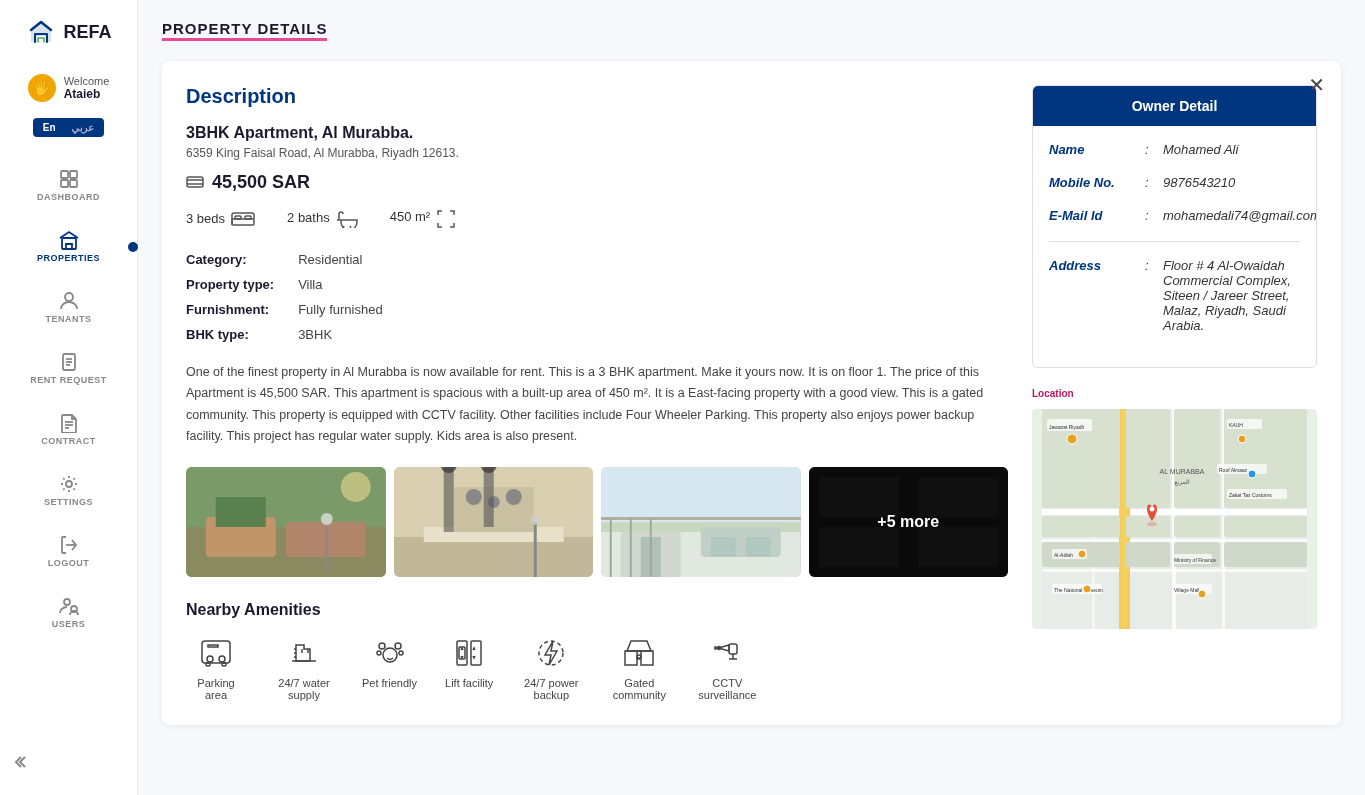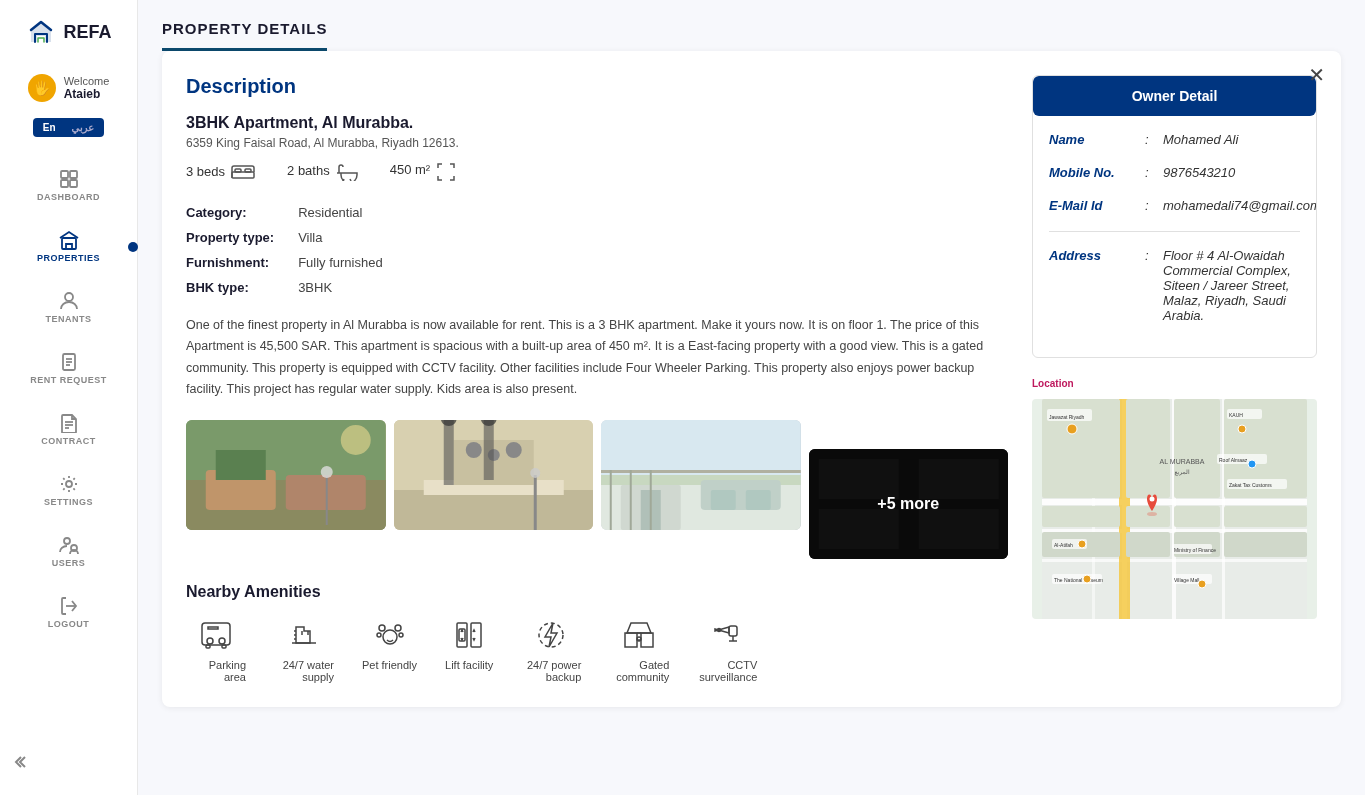--- a/index.html
+++ b/index.html
@@ -117,22 +117,22 @@
 
     
     .main-content {
       flex: 1;
       overflow-y: auto;
       padding: 20px 24px;
       background: #f7f8fc;
     }
 
     .page-header {
-      border-bottom: 3px solid #0c4a6e;
-      padding-bottom: 10px;
+      border-bottom: 3px solid #ec4899;
+      margin-bottom: 20px;
       display: inline-block;
     }
     .page-title {
       font-size: 15px;
       font-weight: 700;
       color: #1a1a2e;
       letter-spacing: 1px;
     }
 
     
@@ -228,42 +228,42 @@
       color: #fff;
       font-size: 16px;
       font-weight: 700;
       border-radius: 6px;
     }
 
     
     .img-1 { background: linear-gradient(135deg, #8aaa7a 0%, #c5c5a0 50%, #b5956a 100%); }
     .img-2 { background: linear-gradient(135deg, #c8c0a0 0%, #e8dcc0 50%, #d4c8a8 100%); }
     .img-3 { background: linear-gradient(135deg, #d0d8e0 0%, #c8d0d8 50%, #b8c0c8 100%); }
-    .img-4 { background: #222; margin-top: 29px; }
+    .img-4 { background: #222; }
 
     .nearby-section { }
     .nearby-title {
       font-size: 16px;
       font-weight: 700;
       color: #1a1a2e;
       margin-bottom: 16px;
     }
     .amenities-grid {
       display: flex;
       gap: 28px;
       flex-wrap: wrap;
     }
     .amenity-item {
       display: flex;
       flex-direction: column;
       align-items: center;
       gap: 6px;
       font-size: 11px;
       color: #444;
-      text-align: right;
+      text-align: center;
       max-width: 60px;
     }
     .amenity-icon {
       width: 36px;
       height: 36px;
       display: flex;
       align-items: center;
       justify-content: center;
       font-size: 20px;
     }
@@ -293,21 +293,20 @@
       overflow: hidden;
       margin-bottom: 20px;
     }
     .owner-detail-header {
       background: #003580;
       color: #fff;
       text-align: center;
       padding: 12px;
       font-size: 14px;
       font-weight: 600;
-      border-radius: 6px;
     }
     .owner-detail-body {
       padding: 16px;
       font-style: italic;
     }
     .owner-row {
       display: grid;
       grid-template-columns: 90px 12px 1fr;
       gap: 6px;
       margin-bottom: 18px;
@@ -422,34 +421,34 @@
     </div>
     <div class="nav-item">
       <svg viewBox="0 0 20 20" fill="none" stroke="currentColor" stroke-width="1.8">
         <circle cx="10" cy="10" r="3"></circle>
         <path d="M10 2v2M10 16v2M2 10h2M16 10h2M4.2 4.2l1.4 1.4M14.4 14.4l1.4 1.4M4.2 15.8l1.4-1.4M14.4 5.6l1.4-1.4"></path>
       </svg>
       <span class="nav-label">SETTINGS</span>
     </div>
     <div class="nav-item">
       <svg viewBox="0 0 20 20" fill="none" stroke="currentColor" stroke-width="1.8">
+        <path d="M13 15l4-5-4-5"></path>
+        <line x1="17" y1="10" x2="7" y2="10"></line>
+        <path d="M7 2H4a1 1 0 00-1 1v14a1 1 0 001 1h3"></path>
+      </svg>
+      <span class="nav-label">LOGOUT</span>
+    </div>
+    <div class="nav-item">
+      <svg viewBox="0 0 20 20" fill="none" stroke="currentColor" stroke-width="1.8">
         <circle cx="8" cy="6" r="3"></circle>
         <path d="M1 17c0-3.3 3-6 7-6"></path>
         <circle cx="15" cy="13" r="3"></circle>
         <path d="M19 19a4 4 0 00-8 0"></path>
       </svg>
       <span class="nav-label">USERS</span>
-    </div>
-    <div class="nav-item">
-      <svg viewBox="0 0 20 20" fill="none" stroke="currentColor" stroke-width="1.8">
-        <path d="M13 15l4-5-4-5"></path>
-        <line x1="17" y1="10" x2="7" y2="10"></line>
-        <path d="M7 2H4a1 1 0 00-1 1v14a1 1 0 001 1h3"></path>
-      </svg>
-      <span class="nav-label">LOGOUT</span>
     </div>
   </nav>
 
   <div class="collapse-btn">
     <svg width="18" height="18" viewBox="0 0 18 18" fill="none" stroke="#888" stroke-width="2">
       <polyline points="11,4 6,9 11,14"></polyline>
       <polyline points="15,4 10,9 15,14"></polyline>
     </svg>
   </div>
 </div>
@@ -461,20 +460,30 @@
 
   <div class="property-card">
     <button class="close-btn">✕</button>
 
     <div class="property-main">
       <h2 class="description-title">Description</h2>
 
       <div class="property-name">3BHK Apartment, Al Murabba.</div>
       <div class="property-address">6359 King Faisal Road, Al Murabba, Riyadh 12613.</div>
 
+      <div class="price-row">
+        <span class="price-icon">
+          <svg width="18" height="12" viewBox="0 0 18 12" fill="none" stroke="#555" stroke-width="1.5">
+            <rect x="1" y="1" width="16" height="10" rx="2"></rect>
+            <line x1="1" y1="4" x2="17" y2="4"></line>
+            <line x1="1" y1="8" x2="17" y2="8"></line>
+          </svg>
+        </span>
+        <span class="price-value">45,500 SAR</span>
+      </div>
 
       <div class="property-stats">
         <div class="stat-item">
           <span>3 beds</span>
           <span class="stat-icon">
             <svg width="24" height="16" viewBox="0 0 24 16" fill="none" stroke="#555" stroke-width="1.5">
               <rect x="1" y="8" width="22" height="6" rx="1"></rect>
               <path d="M1 14V4a2 2 0 012-2h18a2 2 0 012 2v4"></path>
               <rect x="4" y="5" width="6" height="3" rx="1"></rect>
               <rect x="14" y="5" width="6" height="3" rx="1"></rect>

